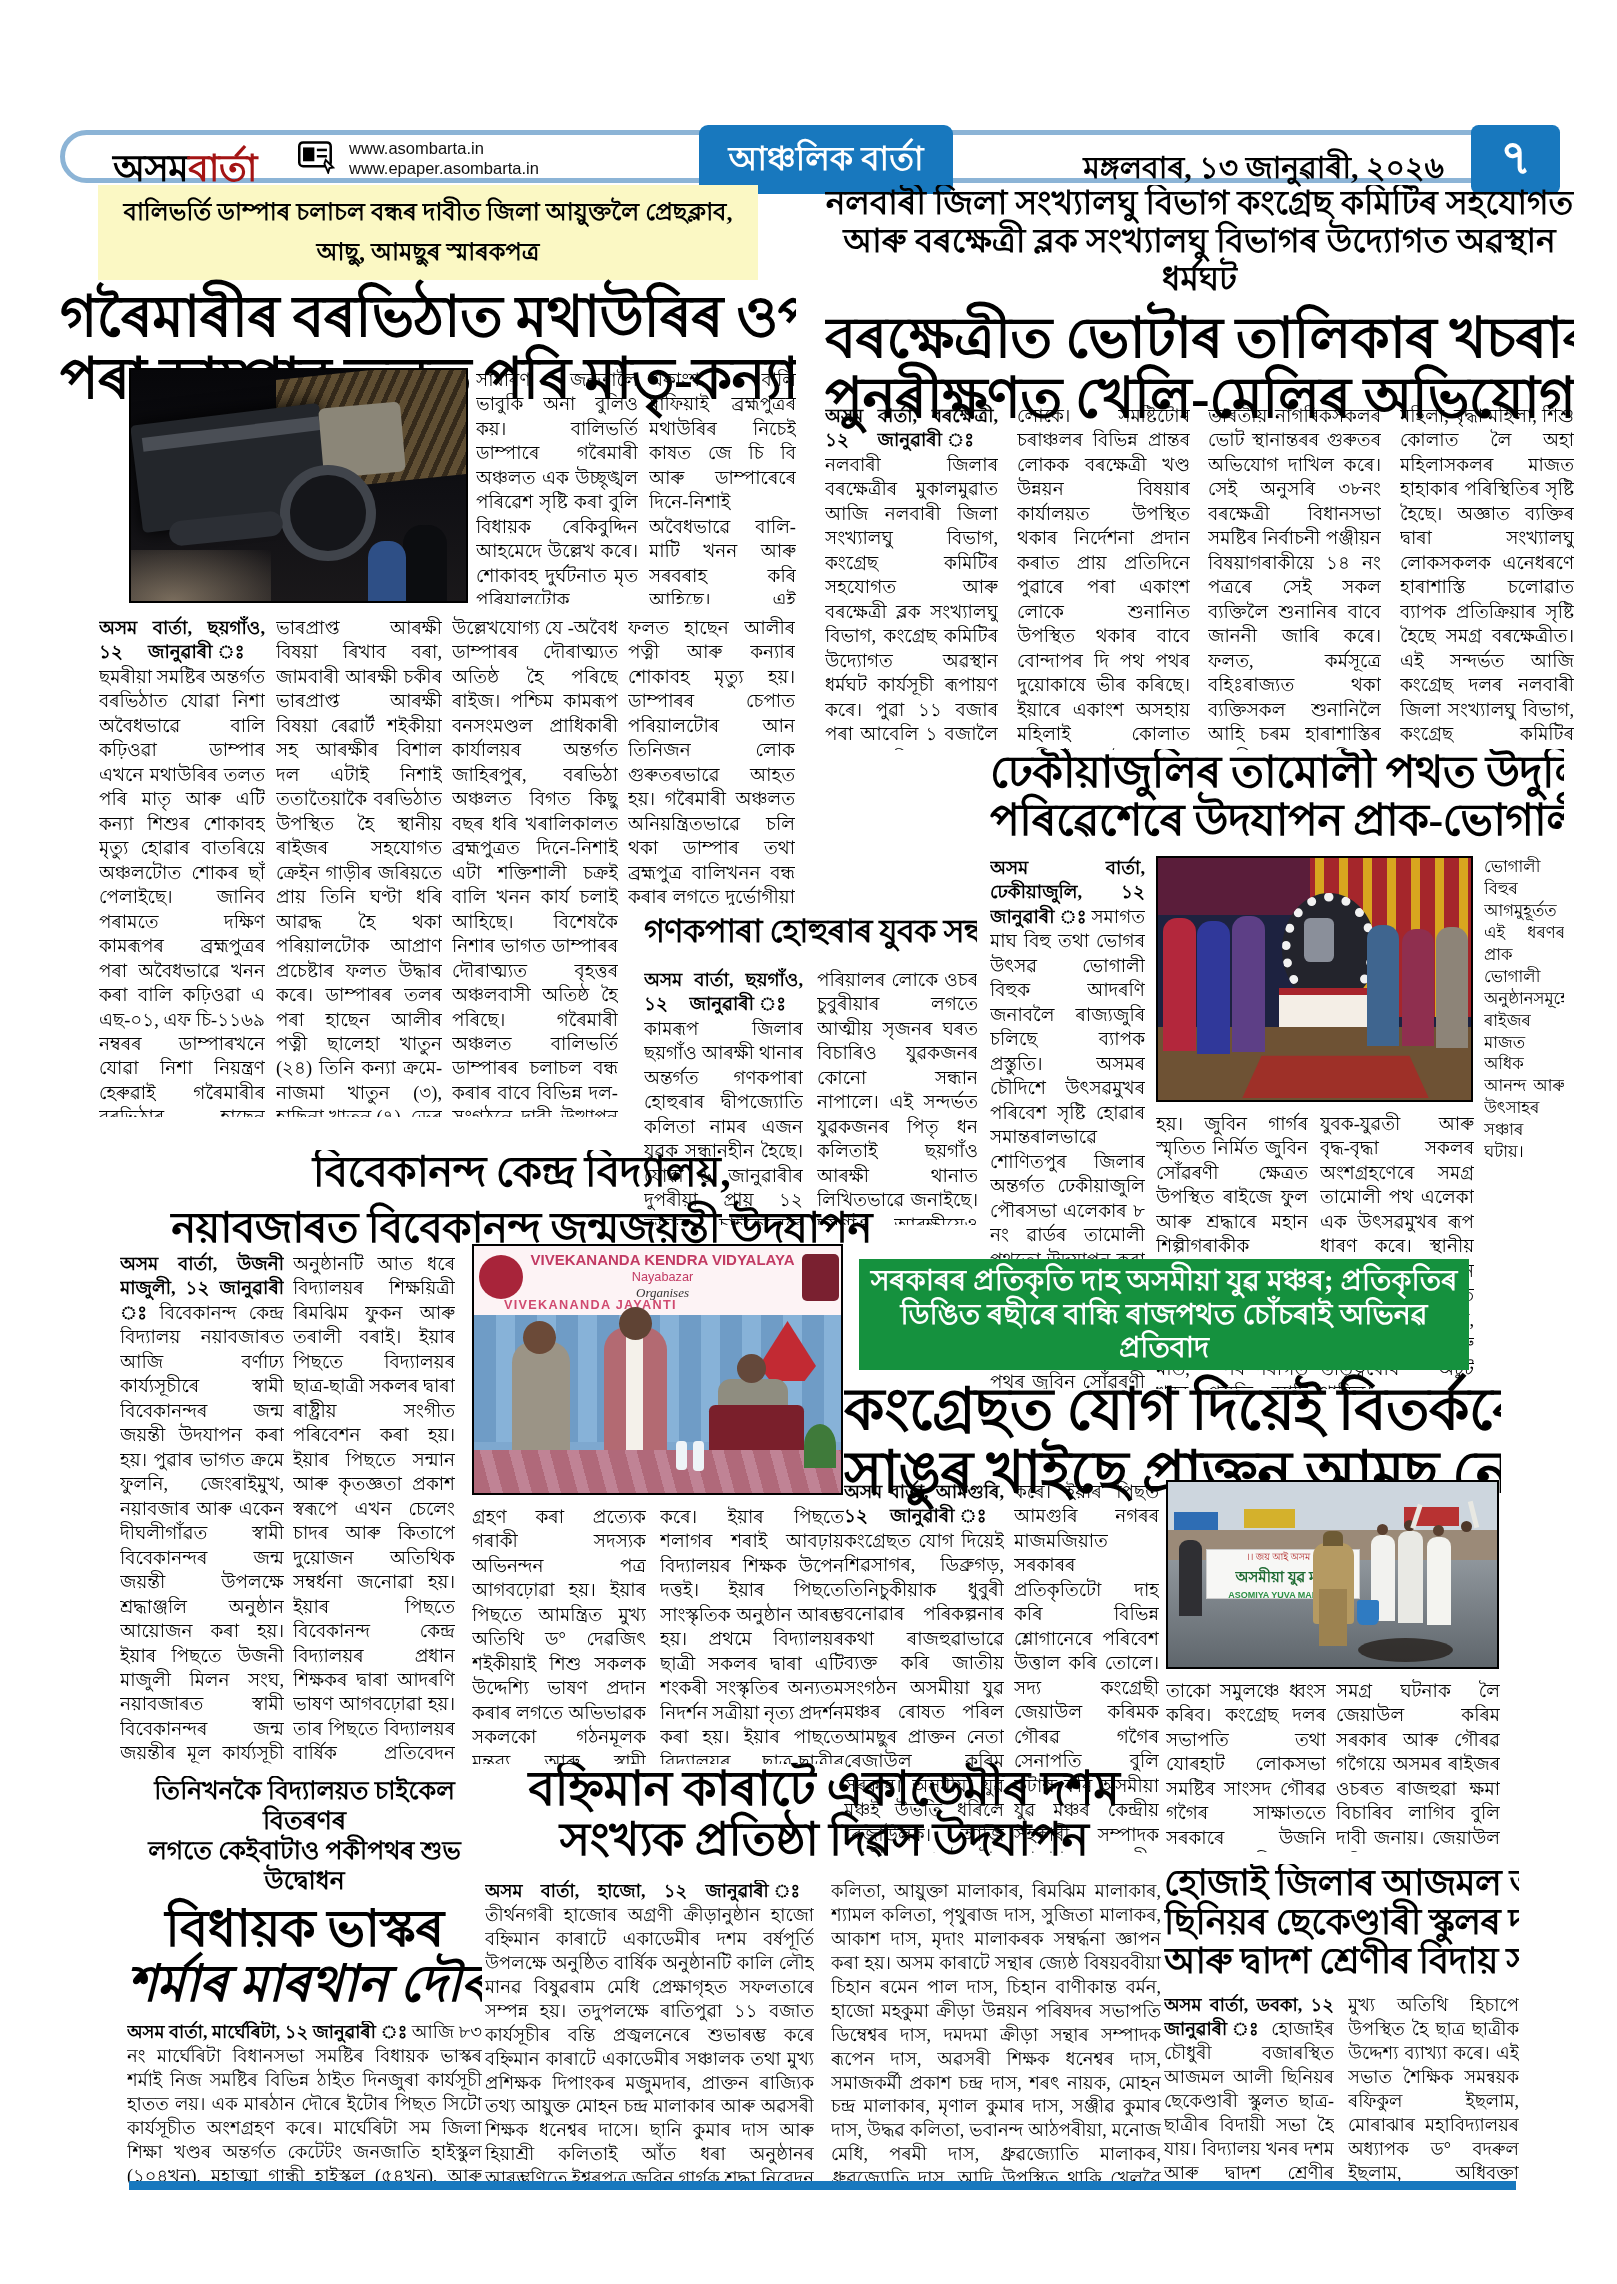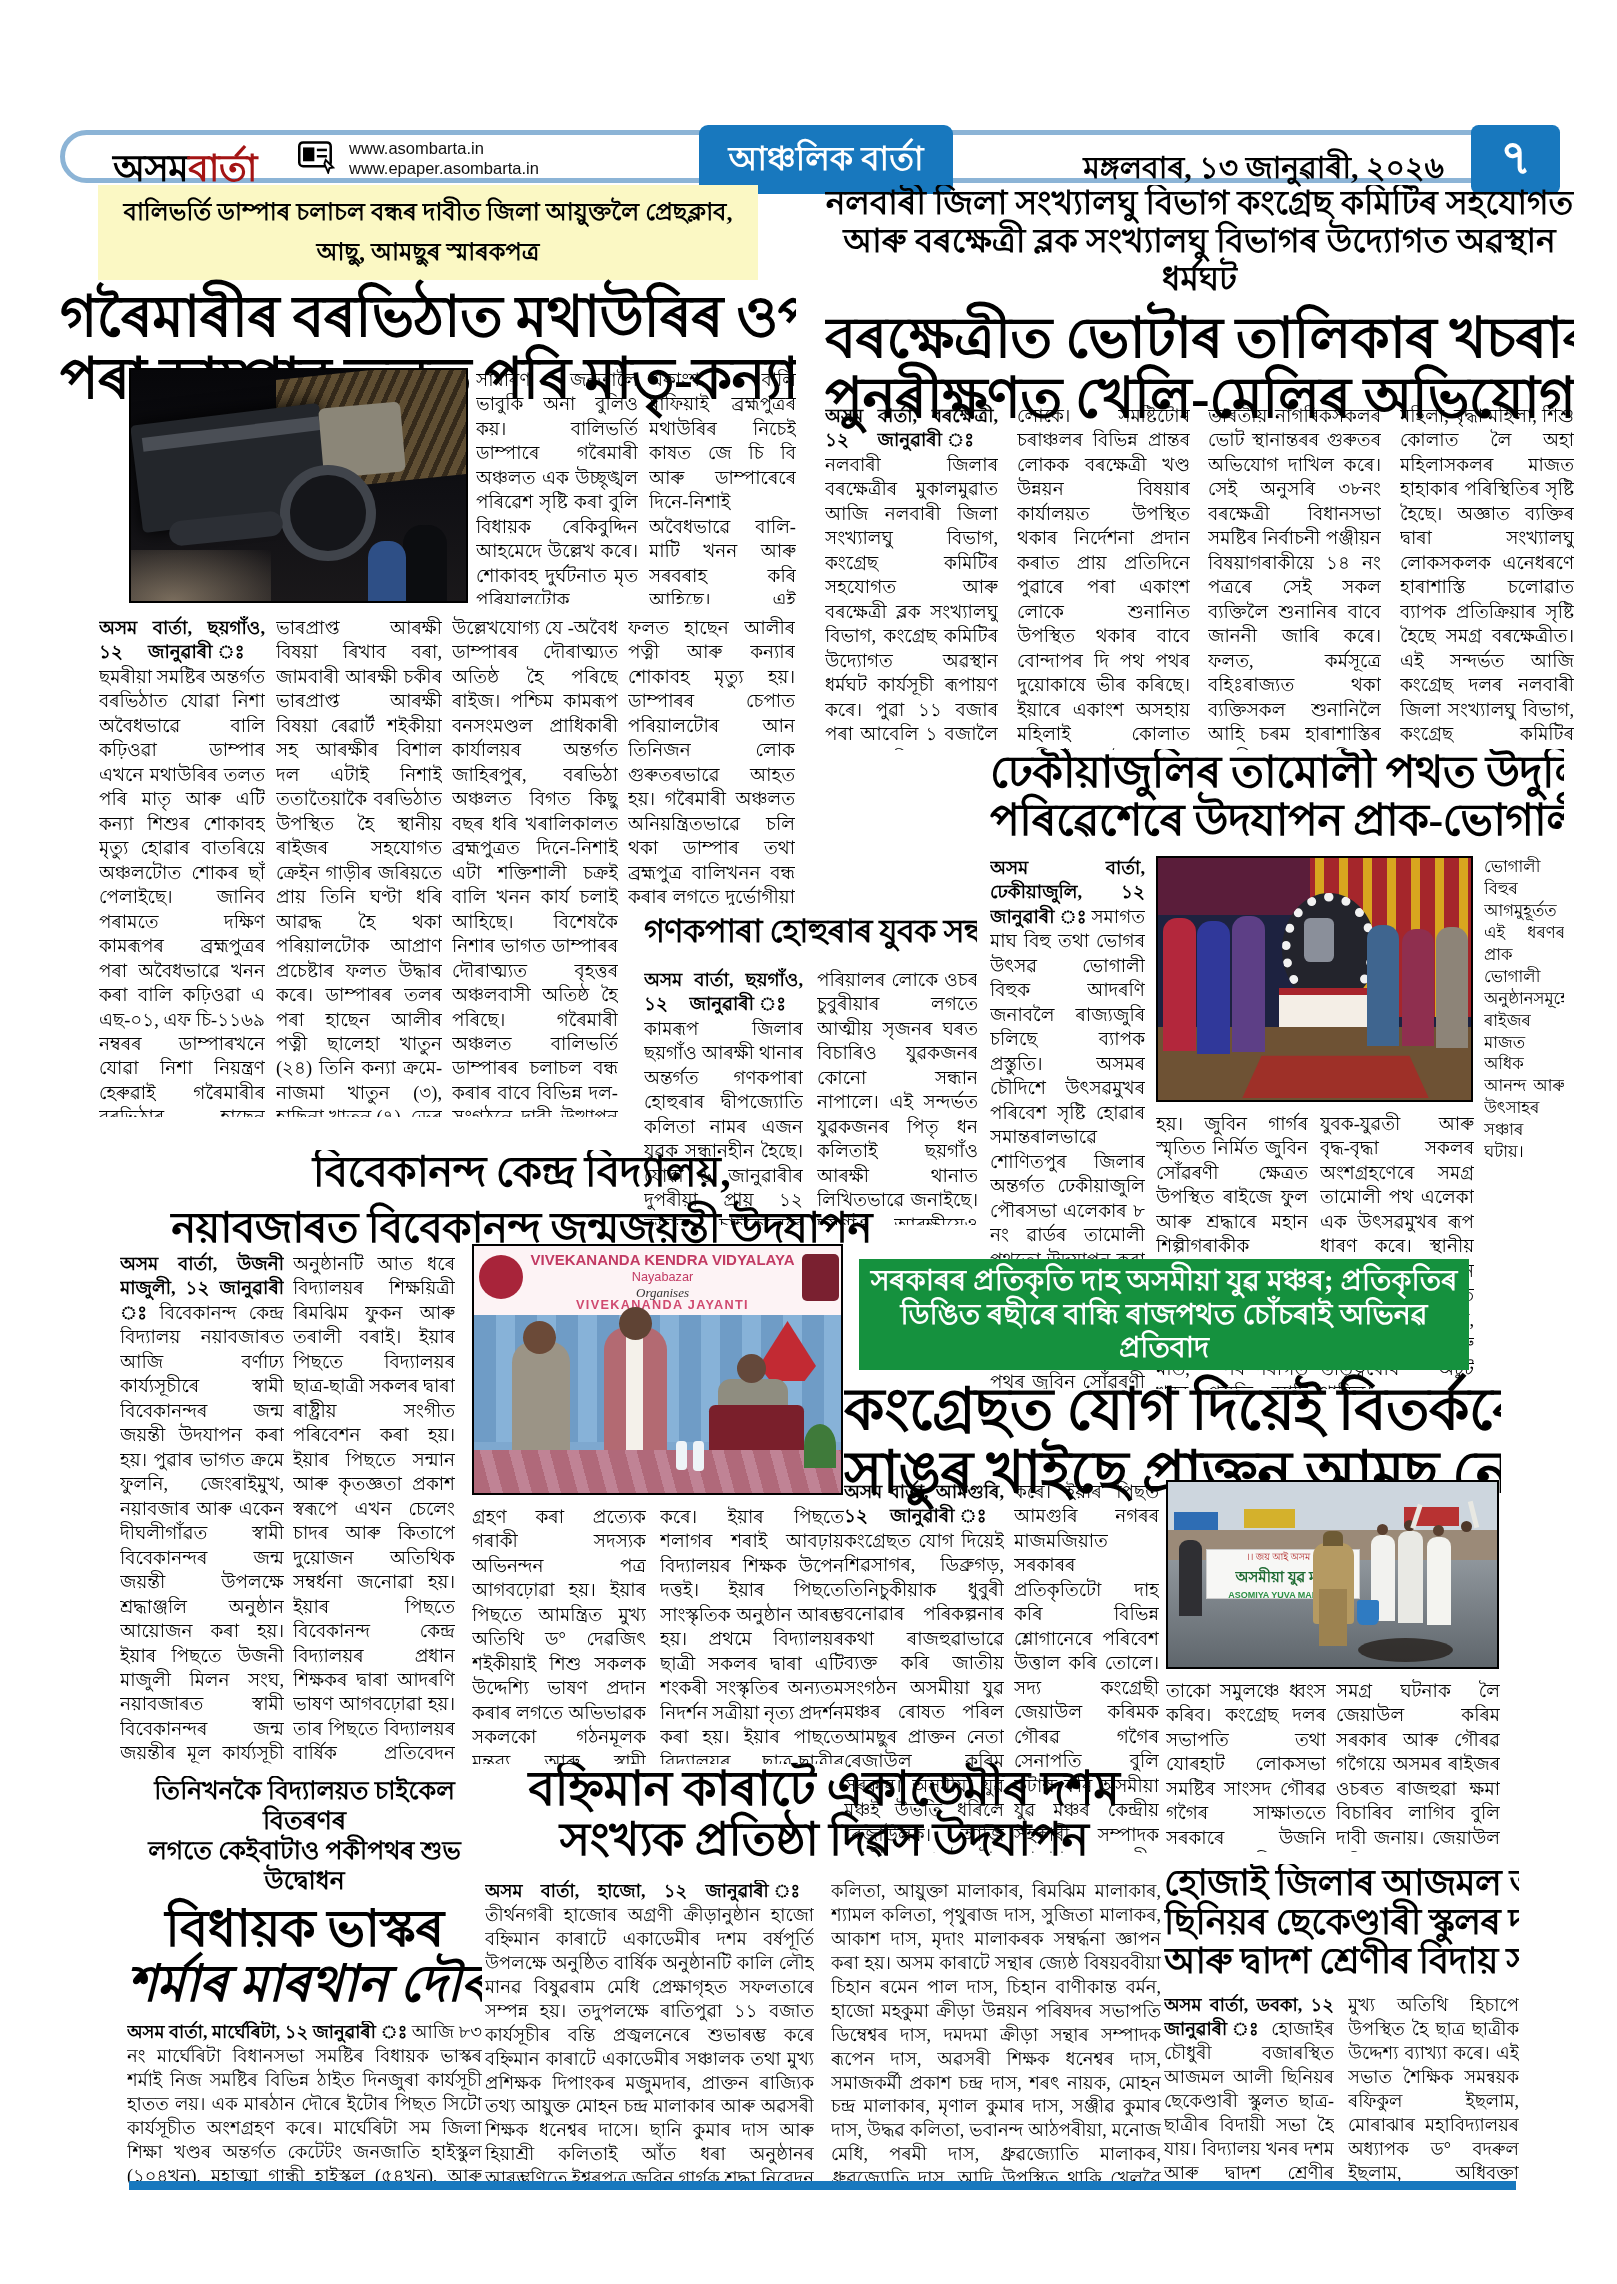--- a/index.html
+++ b/index.html
@@ -130,21 +130,21 @@
   <div class="article" style="left:60px;top:1150px;width:923px;height:615px;">
     <div class="hl" style="font-size:42px;">বিবেকানন্দ কেন্দ্ৰ বিদ্যালয়,</div>
     <div class="hl" style="font-size:42px;margin-top:11px;">নয়াবজাৰত বিবেকানন্দ জন্মজয়ন্তী উদযাপন</div>
     <div class="col abs" style="left:60px;top:102px;width:164px;height:513px;"><span class="dl">অসম বাৰ্তা, উজনী মাজুলী, ১২ জানুৱাৰী ঃ</span> <span>বিবেকানন্দ কেন্দ্ৰ বিদ্যালয় নয়াবজাৰত আজি বৰ্ণাঢ্য কাৰ্য্যসূচীৰে স্বামী বিবেকানন্দৰ জন্ম জয়ন্তী উদযাপন কৰা হয়। পুৱাৰ ভাগত ক্ৰমে ফুলনি, জেংৰাইমুখ, নয়াবজাৰ আৰু একেন দীঘলীগাঁৱত স্বামী বিবেকানন্দৰ জন্ম জয়ন্তী উপলক্ষে শ্ৰদ্ধাঞ্জলি অনুষ্ঠান আয়োজন কৰা হয়। ইয়াৰ পিছতে উজনী মাজুলী মিলন সংঘ, নয়াবজাৰত স্বামী বিবেকানন্দৰ জন্ম জয়ন্তীৰ মূল কাৰ্য্যসূচী আৰু বিদ্যালয়ৰ বাৰ্ষিক সভা আয়োজিত কৰা হয়। এই সভাত মুখ্য অতিথিৰ আসন শুৱনি কৰে মাজুলী মহাবিদ্যালয়ৰ অধ্যক্ষ ড° দেৱজিৎ শইকীয়া। আৰু বিশিষ্ট অতিথিৰ আসন শুৱনি কৰে উজনী মাজুলী খেৰকটীয়া মহাবিদ্যালয়ৰ অৰ্থনীতি বিভাগৰ অধ্যাপক ড° উপেন বৰা আৰু উপস্থিত থাকে বিবেকানন্দ কেন্দ্ৰ বিদ্যালয়ৰ প্ৰধান শিক্ষক অনিল বৰা। অনুষ্ঠানটি বন্তি প্ৰজ্বলন আৰু মঙ্গলাচৰণেৰে আৰম্ভ কৰা হয়।</span></div>
     <div class="col abs" style="left:233px;top:102px;width:162px;height:513px;">অনুষ্ঠানটি আত ধৰে বিদ্যালয়ৰ শিক্ষয়িত্ৰী ৰিমঝিম ফুকন আৰু তৰালী বৰাই। ইয়াৰ পিছতে বিদ্যালয়ৰ ছাত্ৰ-ছাত্ৰী সকলৰ দ্বাৰা ৰাষ্ট্ৰীয় সংগীত পৰিবেশন কৰা হয়। ইয়াৰ পিছতে সন্মান আৰু কৃতজ্ঞতা প্ৰকাশ স্বৰূপে এখন চেলেং চাদৰ আৰু কিতাপে দুয়োজন অতিথিক সম্বৰ্ধনা জনোৱা হয়। ইয়াৰ পিছতে বিবেকানন্দ কেন্দ্ৰ বিদ্যালয়ৰ প্ৰধান শিক্ষকৰ দ্বাৰা আদৰণি ভাষণ আগবঢ়োৱা হয়। তাৰ পিছতে বিদ্যালয়ৰ বাৰ্ষিক প্ৰতিবেদন আগবঢ়ায় বিদ্যালয়ৰ শিক্ষক ৰাস্তৱ বৰাই। তাৰ পিছতে বঁটা বিতৰণী কাৰ্যসূচী আৰম্ভ হয়। ভাল সভাৰ শ্ৰেষ্ঠ প্ৰতিযোগীৰ খিতাপ অৰ্জন কৰে ষষ্ঠ শ্ৰেণীৰ ছাত্ৰী অনুষ্কা বৰদলৈয়ে। ইয়াৰ পিছত ১০০ বিদ্যালয়ৰ উপস্থিতি খিতাপ অৰ্জন কৰে চতুৰ্থ শ্ৰেণীৰ ছাত্ৰী জিষ্টিমনি নৱহে। অমৃত পৰিবাৰ তৰফৰ পৰা যোৱা ১ ডিচেম্বৰত বিদ্যালয়ত অনুষ্ঠিত হোৱা পৰম্পৰাগত খাদ্য প্ৰস্তুতকৰণ আৰু প্ৰদৰ্শনত অংশ</div>
     <div class="photo" style="left:412px;top:94px;width:371px;height:251px;background:#7ea8cf;">
       <div class="shape" style="left:0;top:0;width:371px;height:69px;background:#fdf3f5;">
         <div style="position:absolute;left:30px;top:5px;width:317px;text-align:center;font-family:'Liberation Sans',sans-serif;color:#c23a63;font-weight:700;font-size:15px;">VIVEKANANDA KENDRA VIDYALAYA</div>
         <div style="position:absolute;left:30px;top:24px;width:317px;text-align:center;font-family:'Liberation Sans',sans-serif;color:#c23a63;font-size:12.7px;">Nayabazar</div>
         <div style="position:absolute;left:30px;top:39px;width:317px;text-align:center;font-style:italic;color:#333;font-size:13px;">Organises</div>
-        <div style="position:absolute;left:30px;top:52px;width:317px;text-align:center;font-family:'Liberation Sans',sans-serif;color:#d04a70;font-weight:700;font-size:12.7px;letter-spacing:1.3px;">VIVEKANANDA JAYANTI</div>
+        <div style="position:absolute;left:30px;top:52px;width:317px;font-family:'Liberation Sans',sans-serif;color:#d04a70;font-weight:700;font-size:12.7px;letter-spacing:1.3px;">VIVEKANANDA JAYANTI</div>
         <div class="shape" style="left:5px;top:9px;width:44px;height:44px;background:#a8243a;border-radius:50%;"></div>
         <div class="shape" style="right:6.3px;top:7.6px;width:37px;height:47px;background:#7a2030;border-radius:5px;"></div>
       </div>
       <div class="shape" style="left:0;top:69px;width:371px;height:127px;background:repeating-linear-gradient(90deg,#6f9cc6 0 21.6px,#87b2d8 21.6px 41px);"></div>
       <div class="shape" style="right:25px;top:75px;width:57px;height:60px;background:#c22a33;clip-path:polygon(50% 0,100% 75%,80% 100%,20% 100%,0 75%);"></div>
       <div class="shape" style="left:38px;top:95px;width:58px;height:143px;background:#9b9486;border-radius:21.6px 21.6px 0 0;"></div>
       <div class="shape" style="left:49px;top:75px;width:33px;height:33px;background:#6b4a38;border-radius:50%;"></div>
       <div class="shape" style="left:130px;top:81px;width:63px;height:159px;background:#b36a72;border-radius:23px 23px 0 0;"></div>
       <div class="shape" style="left:152px;top:84px;width:16.5px;height:152px;background:#f4f1ea;"></div>
       <div class="shape" style="left:145px;top:61px;width:33px;height:33px;background:#5f4334;border-radius:50%;"></div>

